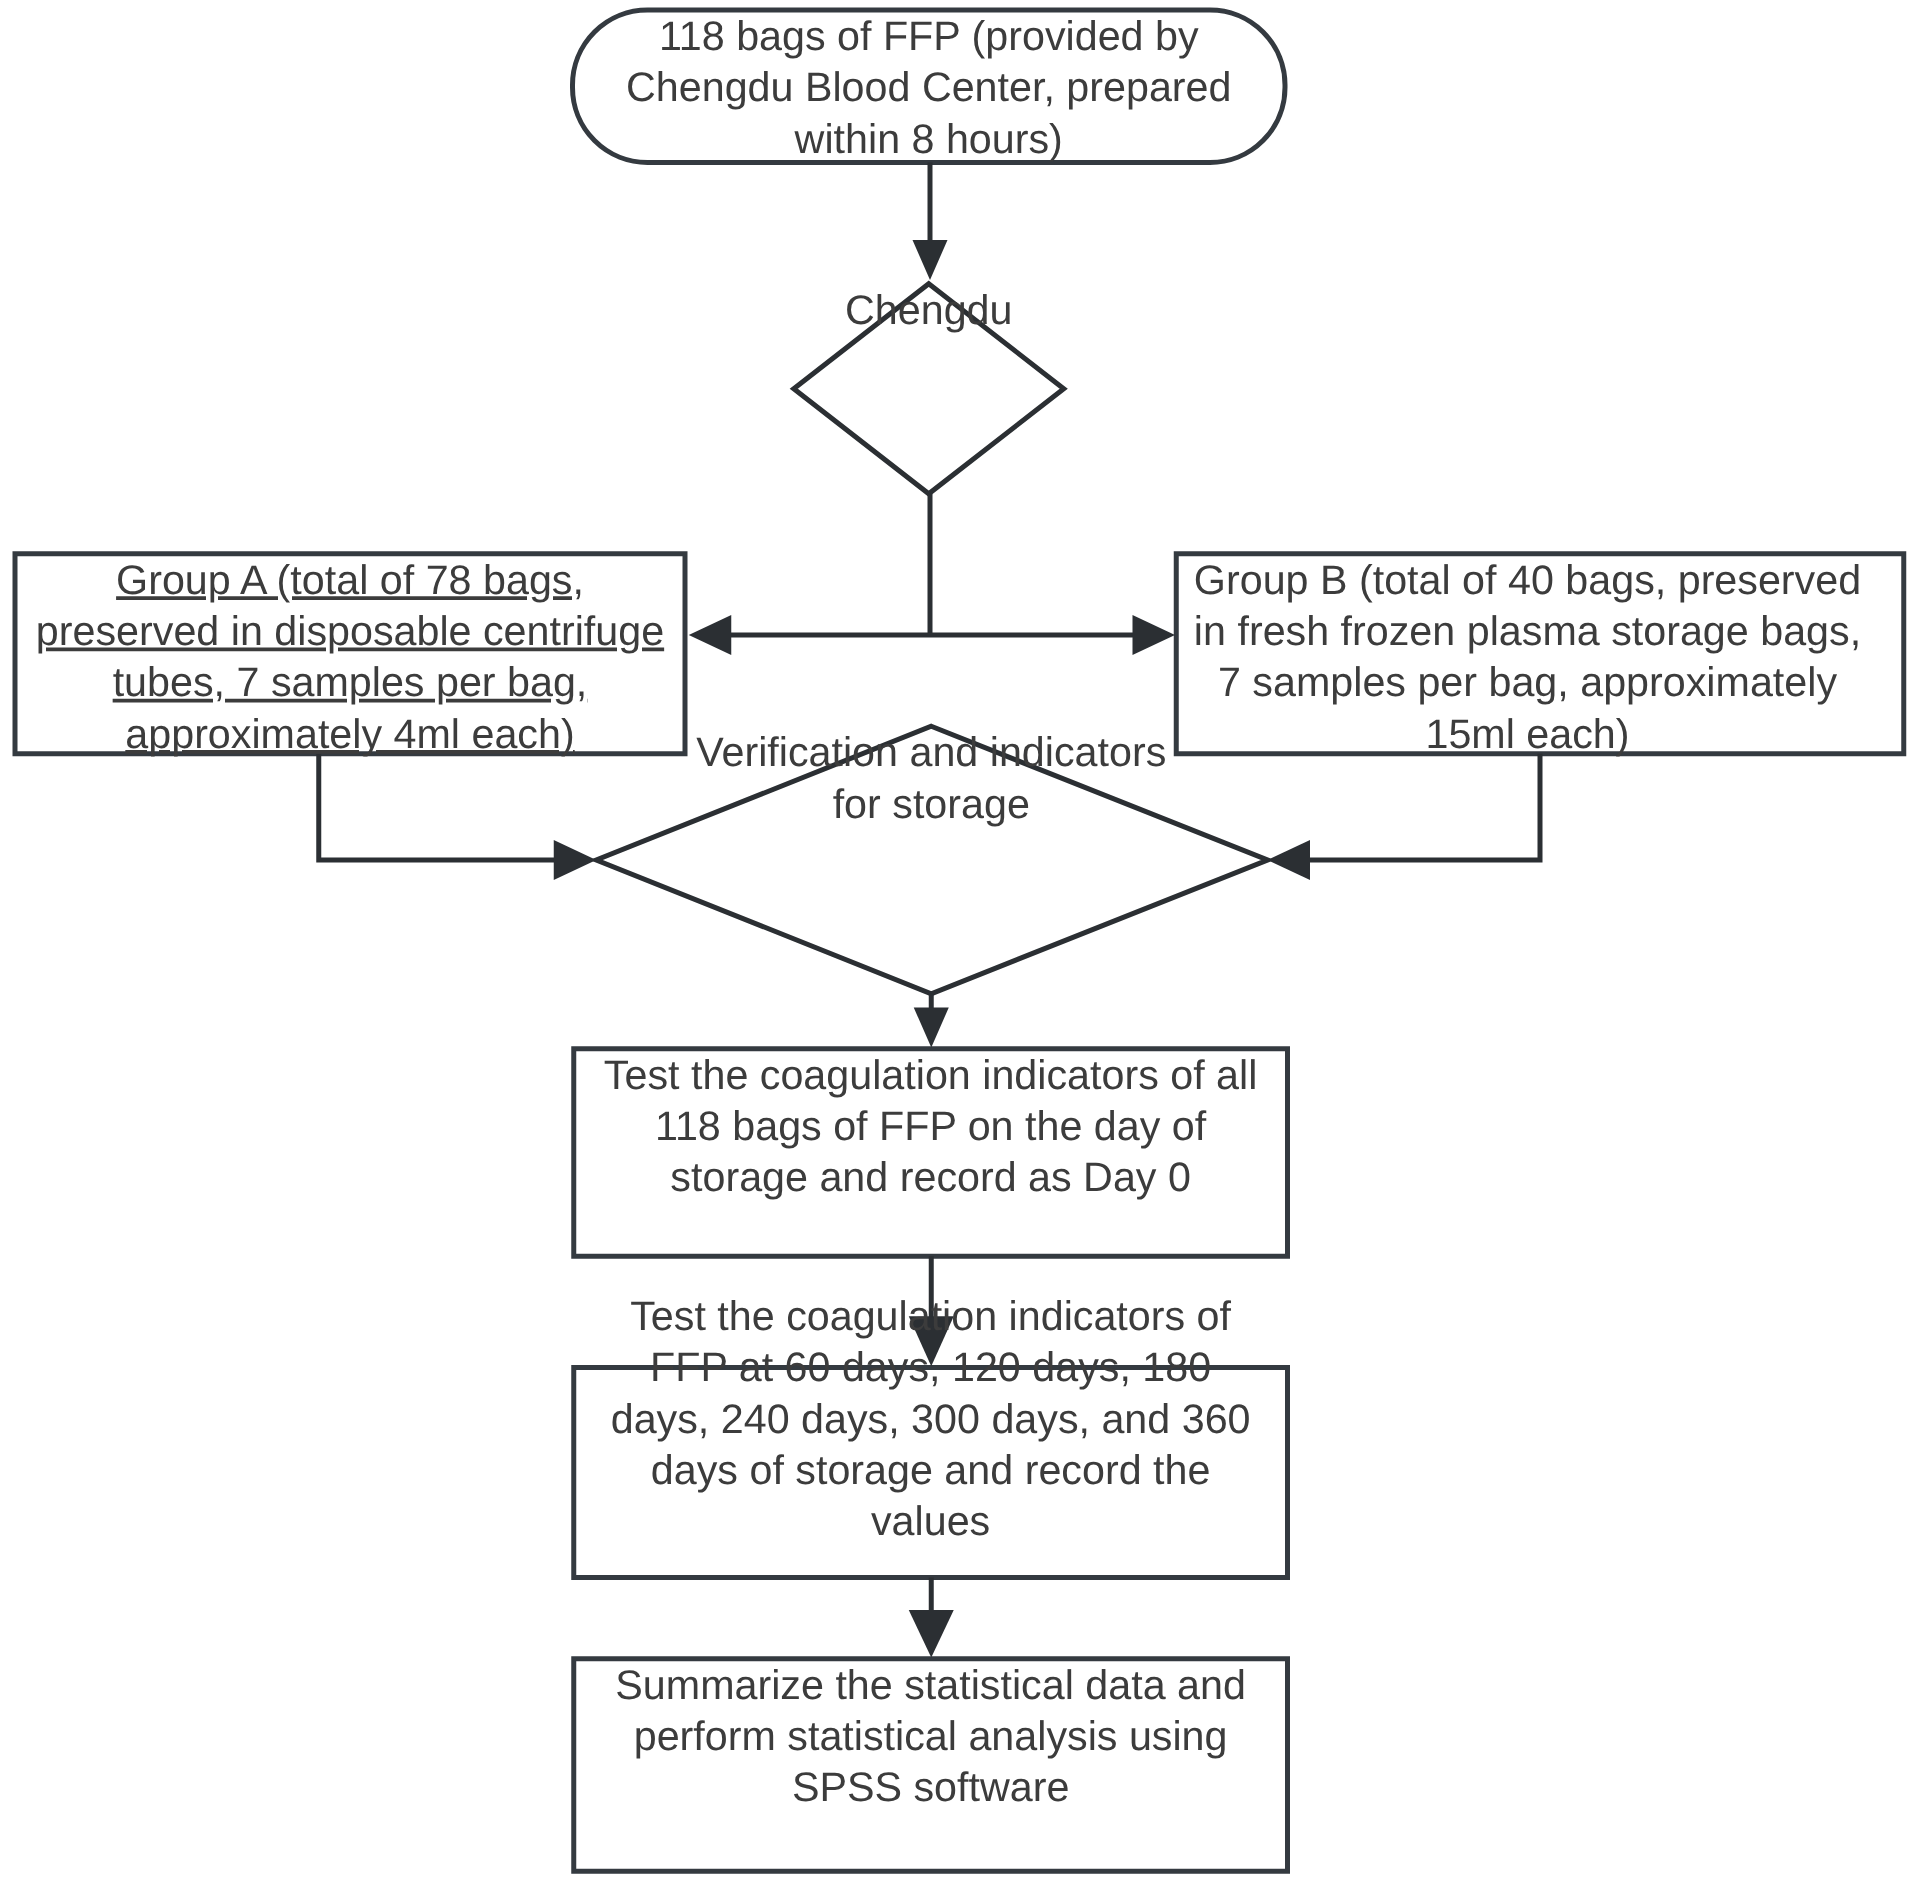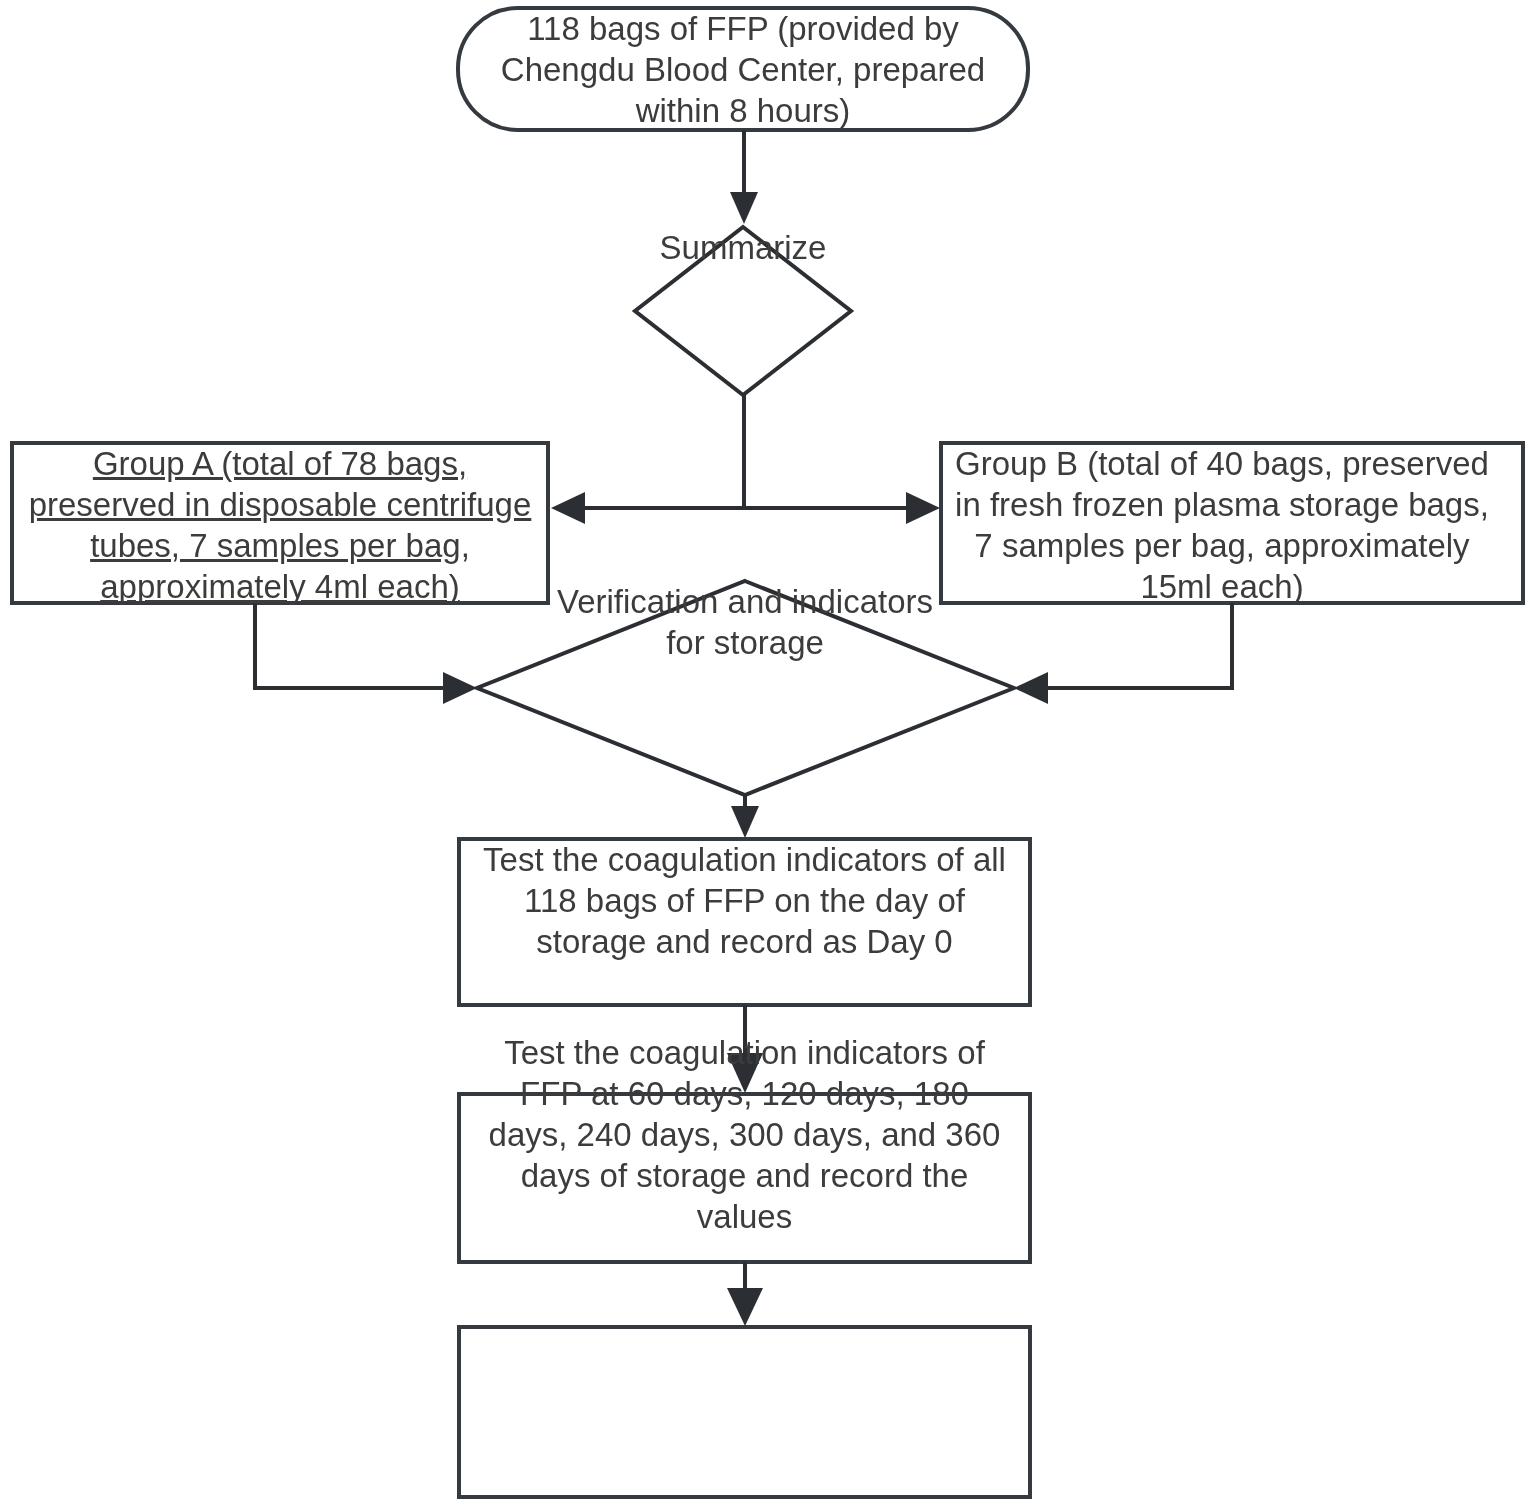--- a/index.html
+++ b/index.html
@@ -138,21 +138,21 @@
       <polygon class="connector-head" points="745,1326 727,1288 763,1288"></polygon>
     </g>
 
   </svg>
 
   <div class="node-text" style="left:458px; top:8px; width:570px; height:122px; padding:0 34px;">
     <span>118 bags of FFP (provided by Chengdu Blood Center, prepared within 8 hours)</span>
   </div>
 
   <div class="node-text" style="left:635px; top:227px; width:216px; height:168px;">
-    <span>Summarize</span>
+    <span>Chengdu</span>
   </div>
 
   <div class="node-text" style="left:12px; top:443px; width:536px; height:160px; padding:0 16px;text-decoration:underline;">
     <span>Group A (total of 78 bags, preserved in disposable centrifuge tubes, 7 samples per bag, approximately 4ml each)</span>
   </div>
 
   <div class="node-text" style="left:931px; top:443px; width:582px; height:160px; padding:0 12px;">
     <span>Group B (total of 40 bags, preserved in fresh frozen plasma storage bags, 7 samples per bag, approximately 15ml each)</span>
   </div>
 
@@ -161,14 +161,17 @@
   </div>
 
   <div class="node-text" style="left:459px; top:839px; width:571px; height:166px; padding:0 24px;">
     <span>Test the coagulation indicators of all 118 bags of FFP on the day of storage and record as Day 0</span>
   </div>
 
   <div class="node-text" style="left:459px; top:1032px; width:571px; height:168px; padding:0 18px;">
     <span>Test the coagulation indicators of FFP at 60 days, 120 days, 180 days, 240 days, 300 days, and 360 days of storage and record the values</span>
   </div>
 
+  <div class="node-text" style="left:459px; top:1327px; width:571px; height:170px; padding:0 24px;">
+    <span>Summarize the statistical data and perform statistical analysis using SPSS software</span>
+  </div>
 
 </div>
 
 </body></html>

